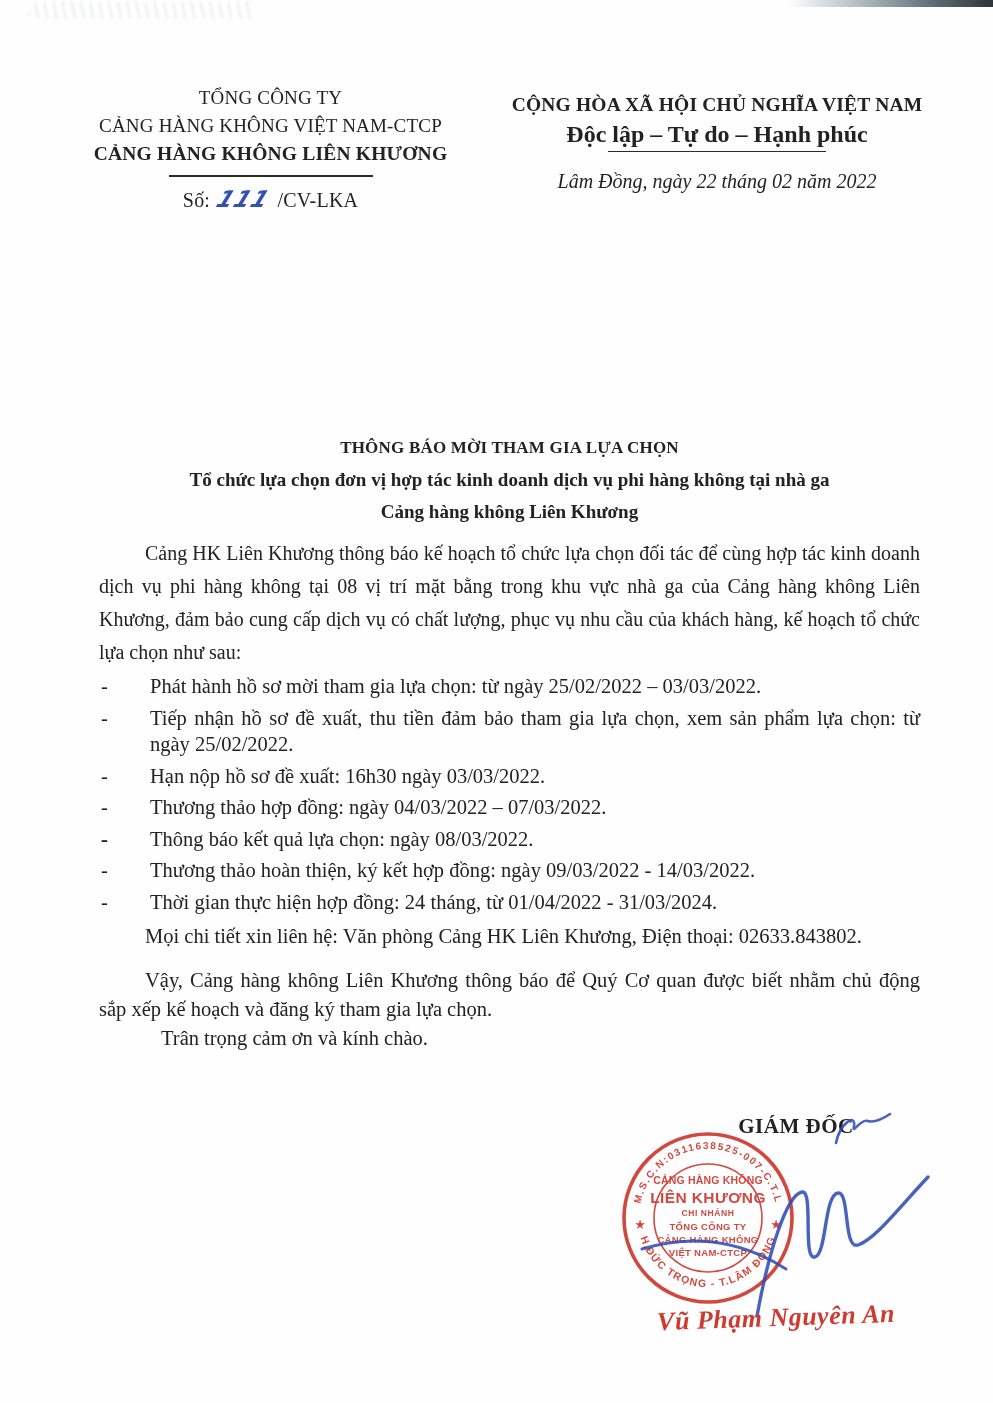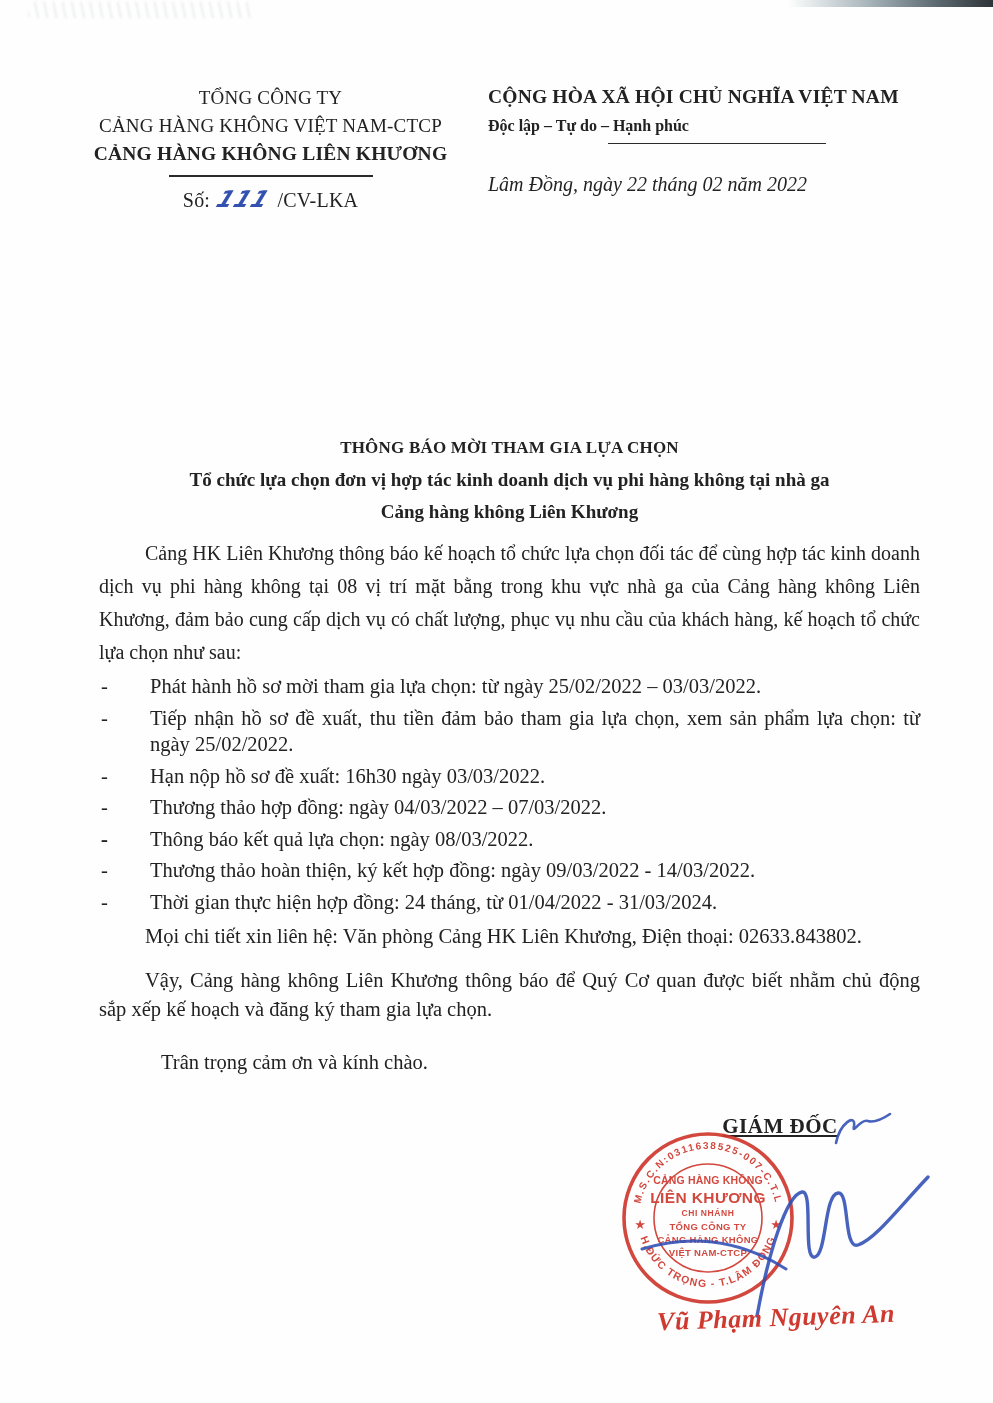--- a/index.html
+++ b/index.html
@@ -39,53 +39,53 @@
   .hdr-left .rule{width:204px;border-top:2px solid #2a2a2a;margin:7px auto 8px;}
   .so-line{font-size:20px;}
   .hand-number{
     color:var(--hand-blue);
     font-family:"DejaVu Sans",sans-serif;
     font-style:italic;font-size:23px;font-weight:bold;
     display:inline-block;transform:skewX(-22deg);
     letter-spacing:1px;padding:0 3px;
   }
   .hdr-right{
-    position:absolute;left:488px;top:84px;width:458px;
-    text-align:left;
+    position:absolute;left:488px;top:92px;width:458px;
+    text-align:center;
   }
   .hdr-right .motto1{font-weight:bold;font-size:19.5px;line-height:26px;letter-spacing:.2px;}
-  .hdr-right .motto2{font-weight:bold;font-size:16px;line-height:28px;margin-top:2px;}
+  .hdr-right .motto2{font-weight:bold;font-size:24px;line-height:28px;margin-top:2px;}
   .hdr-right .rule{width:218px;border-top:1.6px solid #2a2a2a;margin:3px auto 0;}
-  .hdr-right .dateline{font-style:italic;font-size:20px;margin-top:29px;}
+  .hdr-right .dateline{font-style:italic;font-size:20px;margin-top:18px;}
   
   .doc-main{position:absolute;left:99px;top:433px;width:821px;}
   .doc-title{font-size:17px;font-weight:bold;text-align:center;line-height:30px;letter-spacing:.2px;}
   .doc-subtitle{font-size:19px;font-weight:bold;text-align:center;line-height:32px;margin-top:1px;}
   .intro{
     font-size:20px;line-height:33px;text-align:justify;
     text-indent:46px;margin-top:9px;
   }
   .plan-list{list-style:none;margin-top:4px;}
   .plan-list li{
     position:relative;padding-left:51px;
     font-size:20.5px;line-height:26.5px;text-align:justify;
     margin-bottom:5px;
   }
   .plan-list .dash{position:absolute;left:2px;top:0;}
   .para{font-size:20.5px;line-height:29px;text-align:justify;text-indent:46px;}
   .contact{margin-top:7px;}
   .closing{margin-top:15px;}
-  .thanks{margin-top:24px;text-indent:62px;}
+  .thanks{margin-top:0;text-indent:62px;}
   
   .recipients{position:absolute;left:131px;top:1112px;}
   .recipients .label{font-weight:bold;font-style:italic;font-size:20.5px;line-height:26px;}
   .recipients .item{font-style:italic;font-size:19px;line-height:27px;margin-left:28px;}
   .sign-title{
-    position:absolute;left:690px;top:1114px;width:180px;
-    text-align:center;font-weight:bold;font-size:21px;letter-spacing:.5px;text-decoration:underline;
+    position:absolute;left:706px;top:1114px;width:180px;
+    text-align:center;font-weight:bold;font-size:21px;letter-spacing:.5px;
   }
   .signer-name{
     position:absolute;left:656px;top:1303px;width:240px;
     text-align:center;color:var(--stamp-red);
     font-style:italic;font-weight:bold;font-size:26px;letter-spacing:.5px;
     transform:rotate(-2deg);
   }
   
   .stamp{
     position:absolute;left:618px;top:1128px;width:180px;height:180px;

